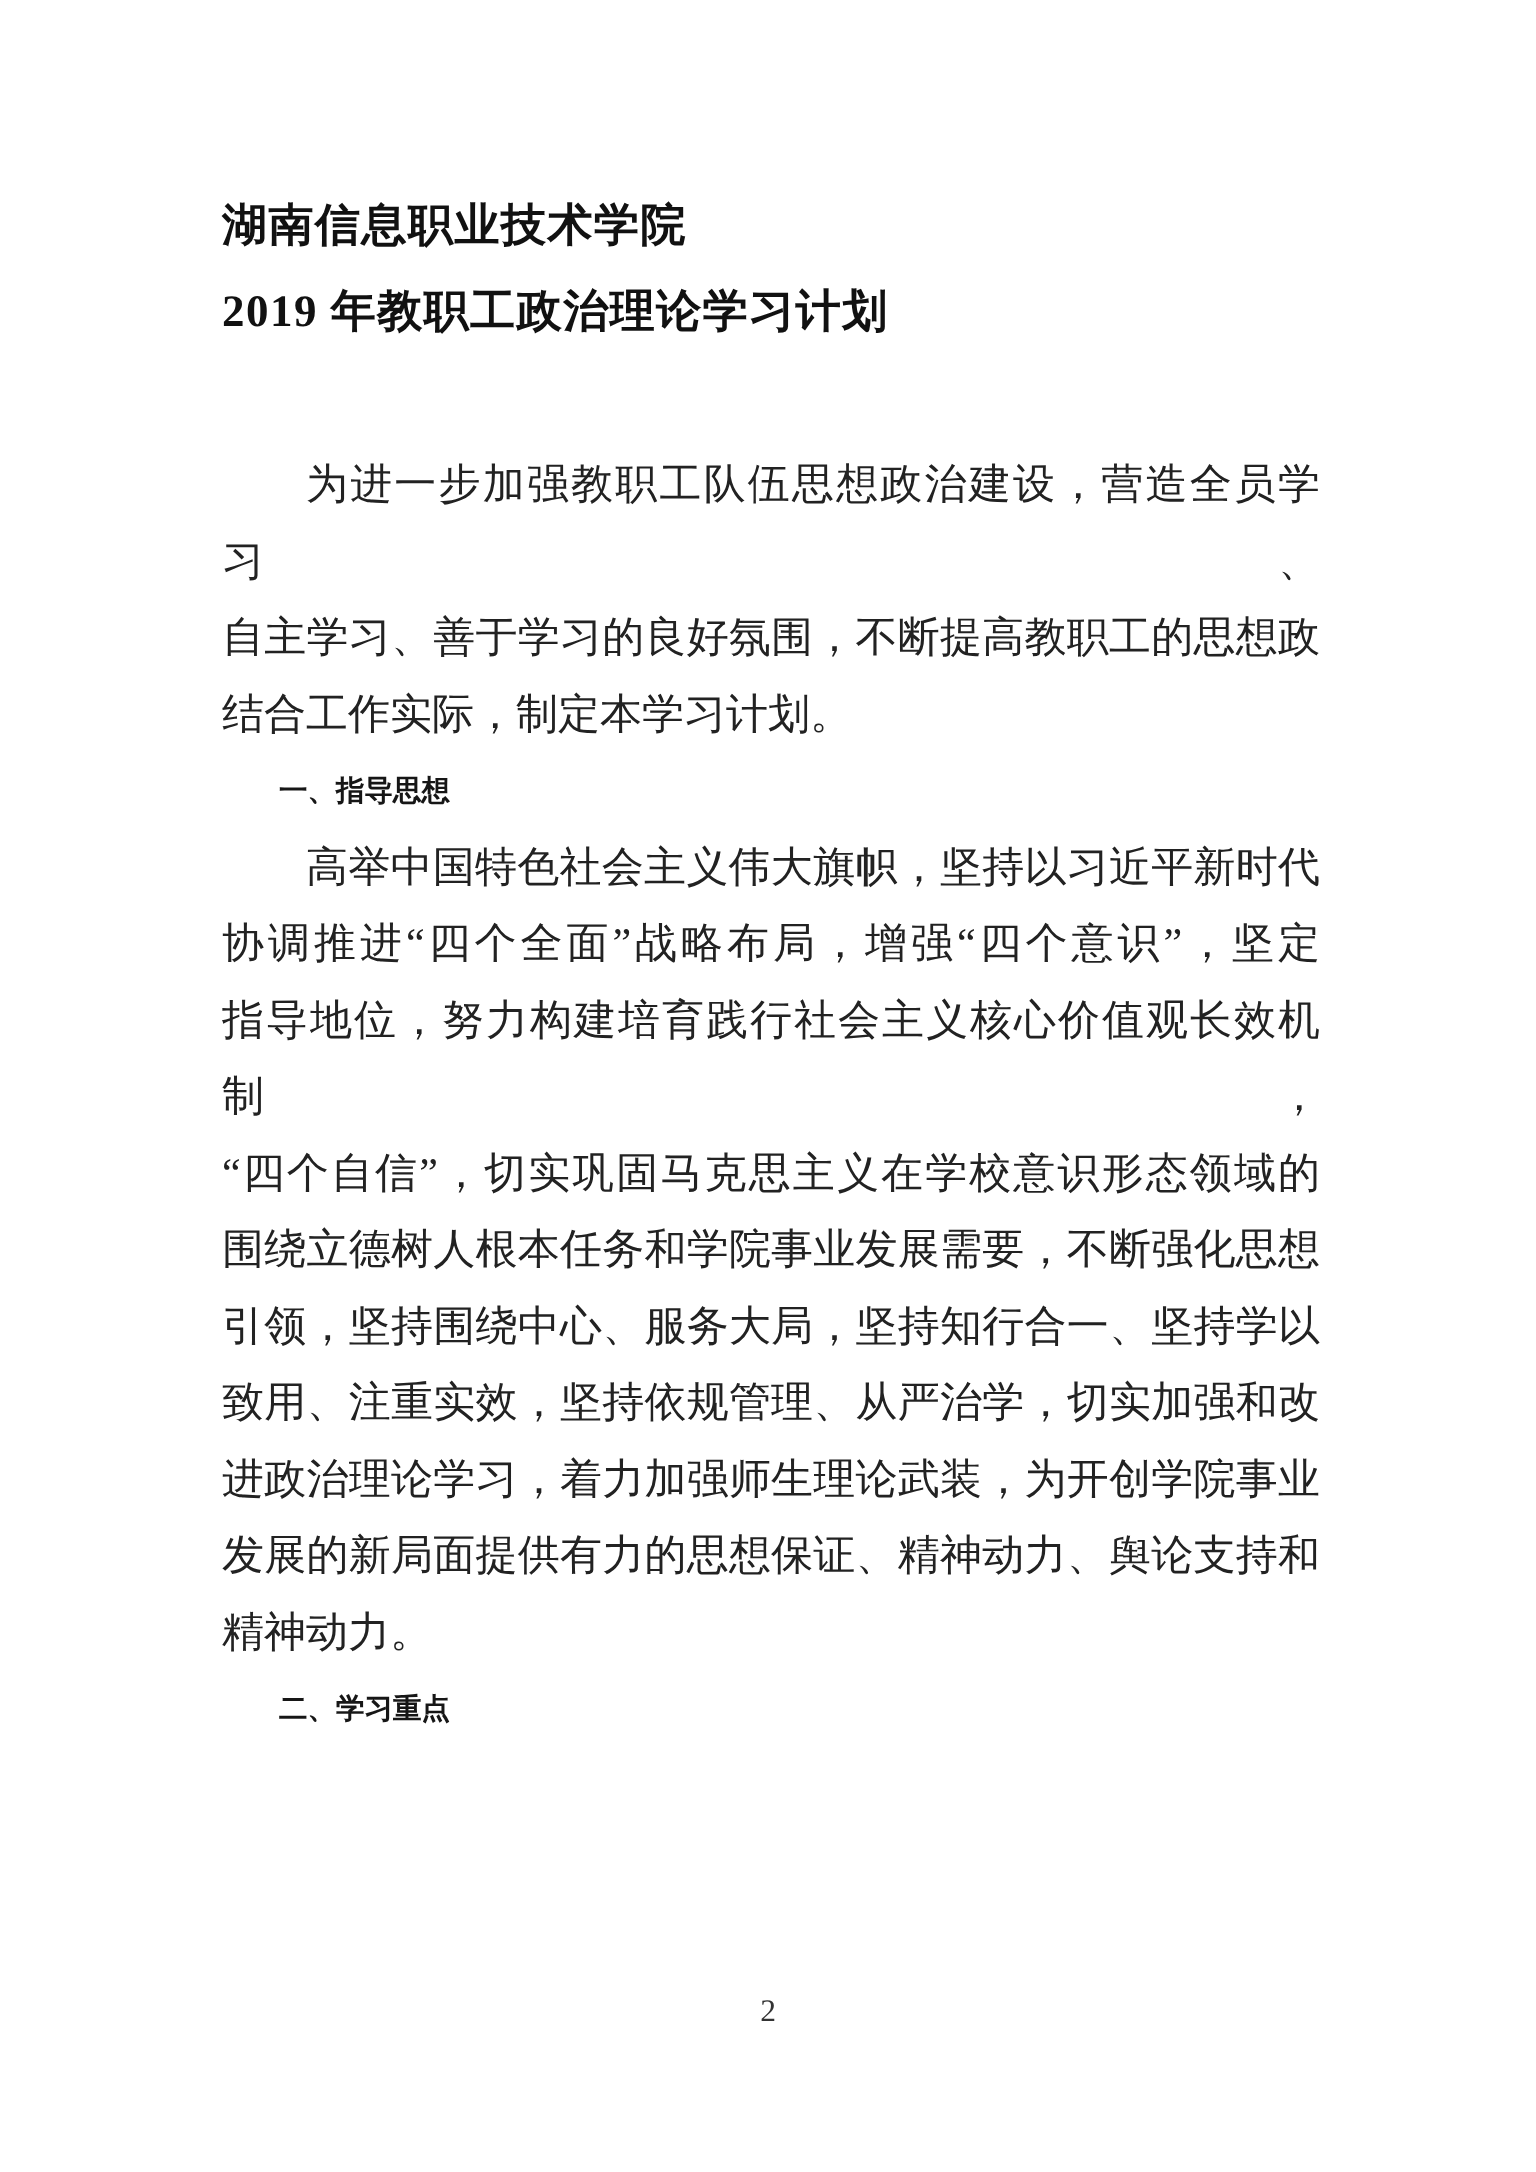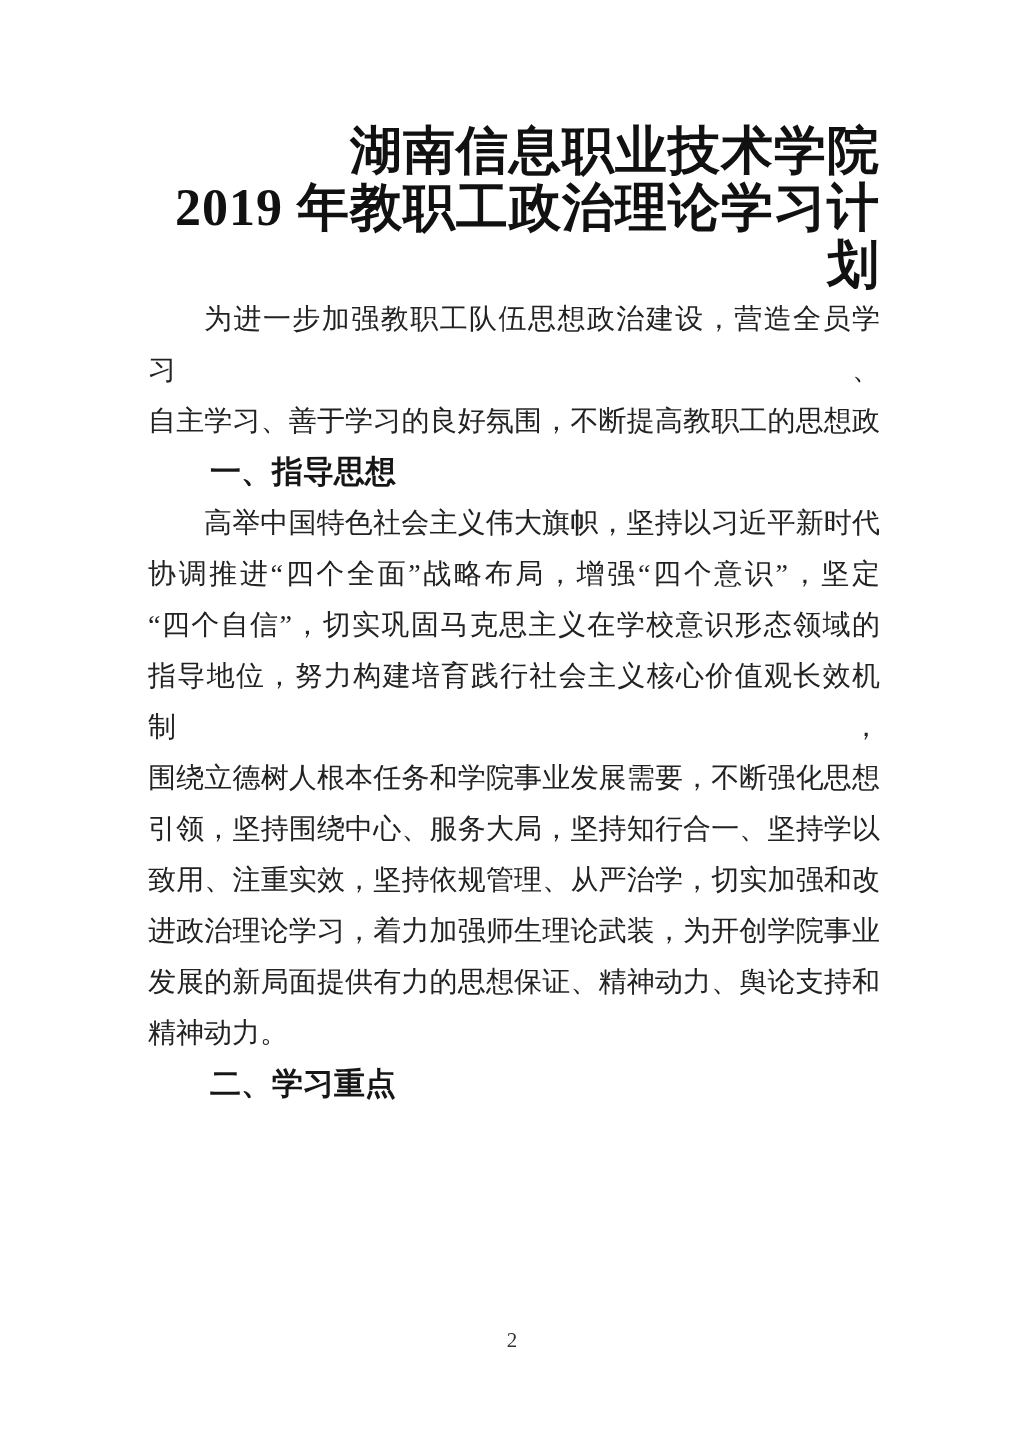--- a/index.html
+++ b/index.html
@@ -8,41 +8,42 @@
     width: 1024px;
     height: 1448px;
     box-sizing: border-box;
     background: #ffffff;
     color: #1b1b1b;
     padding: 122px 144px 0 148px;
     overflow: hidden;
     font-family: "Liberation Serif", serif;
   }
   .doc-title {
-    text-align: right;
+    text-align: left;
     font-family: "Liberation Serif", serif;
     font-weight: bold;
-    font-size: 52px;
+    font-size: 30px;
     line-height: 57px;
     letter-spacing: 1px;
+    margin-bottom: 62px;
     color: #111;
   }
   .body-text { font-size: 28px; color: #222; }
   .line {
     line-height: 51px;
     text-align: justify;
     text-align-last: justify;
     -moz-text-align-last: justify;
   }
   .ind  { text-indent: 2em; }
   .noj  { text-align-last: left; -moz-text-align-last: left; }
   .heading {
     font-family: "Liberation Sans", sans-serif;
     font-weight: bold;
-    font-size: 31px;
+    font-size: 19px;
     line-height: 51px;
     text-indent: 2em;
     text-align: right;
     text-align-last: left;
     color: #161616;
   }
   .page-number {
     position: absolute;
     left: 0;
     bottom: 95px;
@@ -60,27 +61,28 @@
 
   <div class="doc-title">
     <div>湖南信息职业技术学院</div>
     <div>2019 年教职工政治理论学习计划</div>
   </div>
 
   <div class="body-text">
 
     <div class="line ind">为进一步加强教职工队伍思想政治建设，营造全员学习、</div>
     <div class="line">自主学习、善于学习的良好氛围，不断提高教职工的思想政</div>
+    <div class="line noj">结合工作实际，制定本学习计划。</div>
 
     <div class="heading">一、指导思想</div>
 
     <div class="line ind">高举中国特色社会主义伟大旗帜，坚持以习近平新时代</div>
     <div class="line">协调推进“四个全面”战略布局，增强“四个意识”，坚定</div>
+    <div class="line">指导地位，努力构建培育践行社会主义核心价值观长效机制，</div>
     <div class="line">“四个自信”，切实巩固马克思主义在学校意识形态领域的</div>
-    <div class="line">指导地位，努力构建培育践行社会主义核心价值观长效机制，</div>
     <div class="line">围绕立德树人根本任务和学院事业发展需要，不断强化思想</div>
     <div class="line">引领，坚持围绕中心、服务大局，坚持知行合一、坚持学以</div>
     <div class="line">致用、注重实效，坚持依规管理、从严治学，切实加强和改</div>
     <div class="line">进政治理论学习，着力加强师生理论武装，为开创学院事业</div>
     <div class="line">发展的新局面提供有力的思想保证、精神动力、舆论支持和</div>
     <div class="line noj">精神动力。</div>
 
     <div class="heading">二、学习重点</div>
 
 

